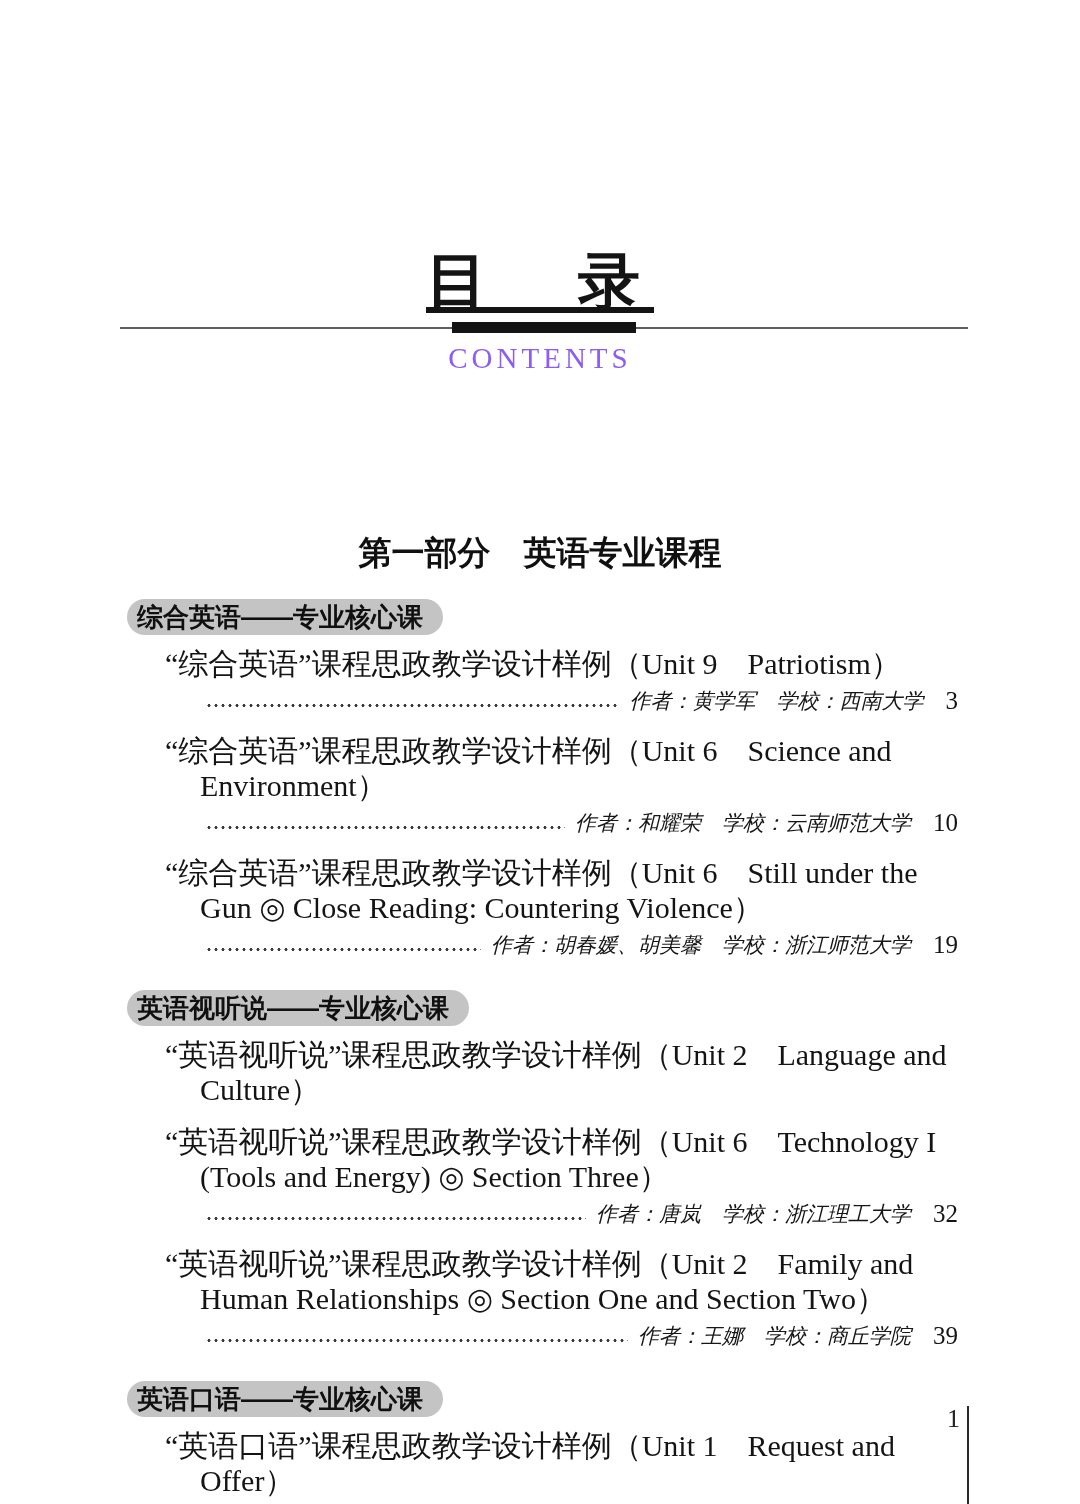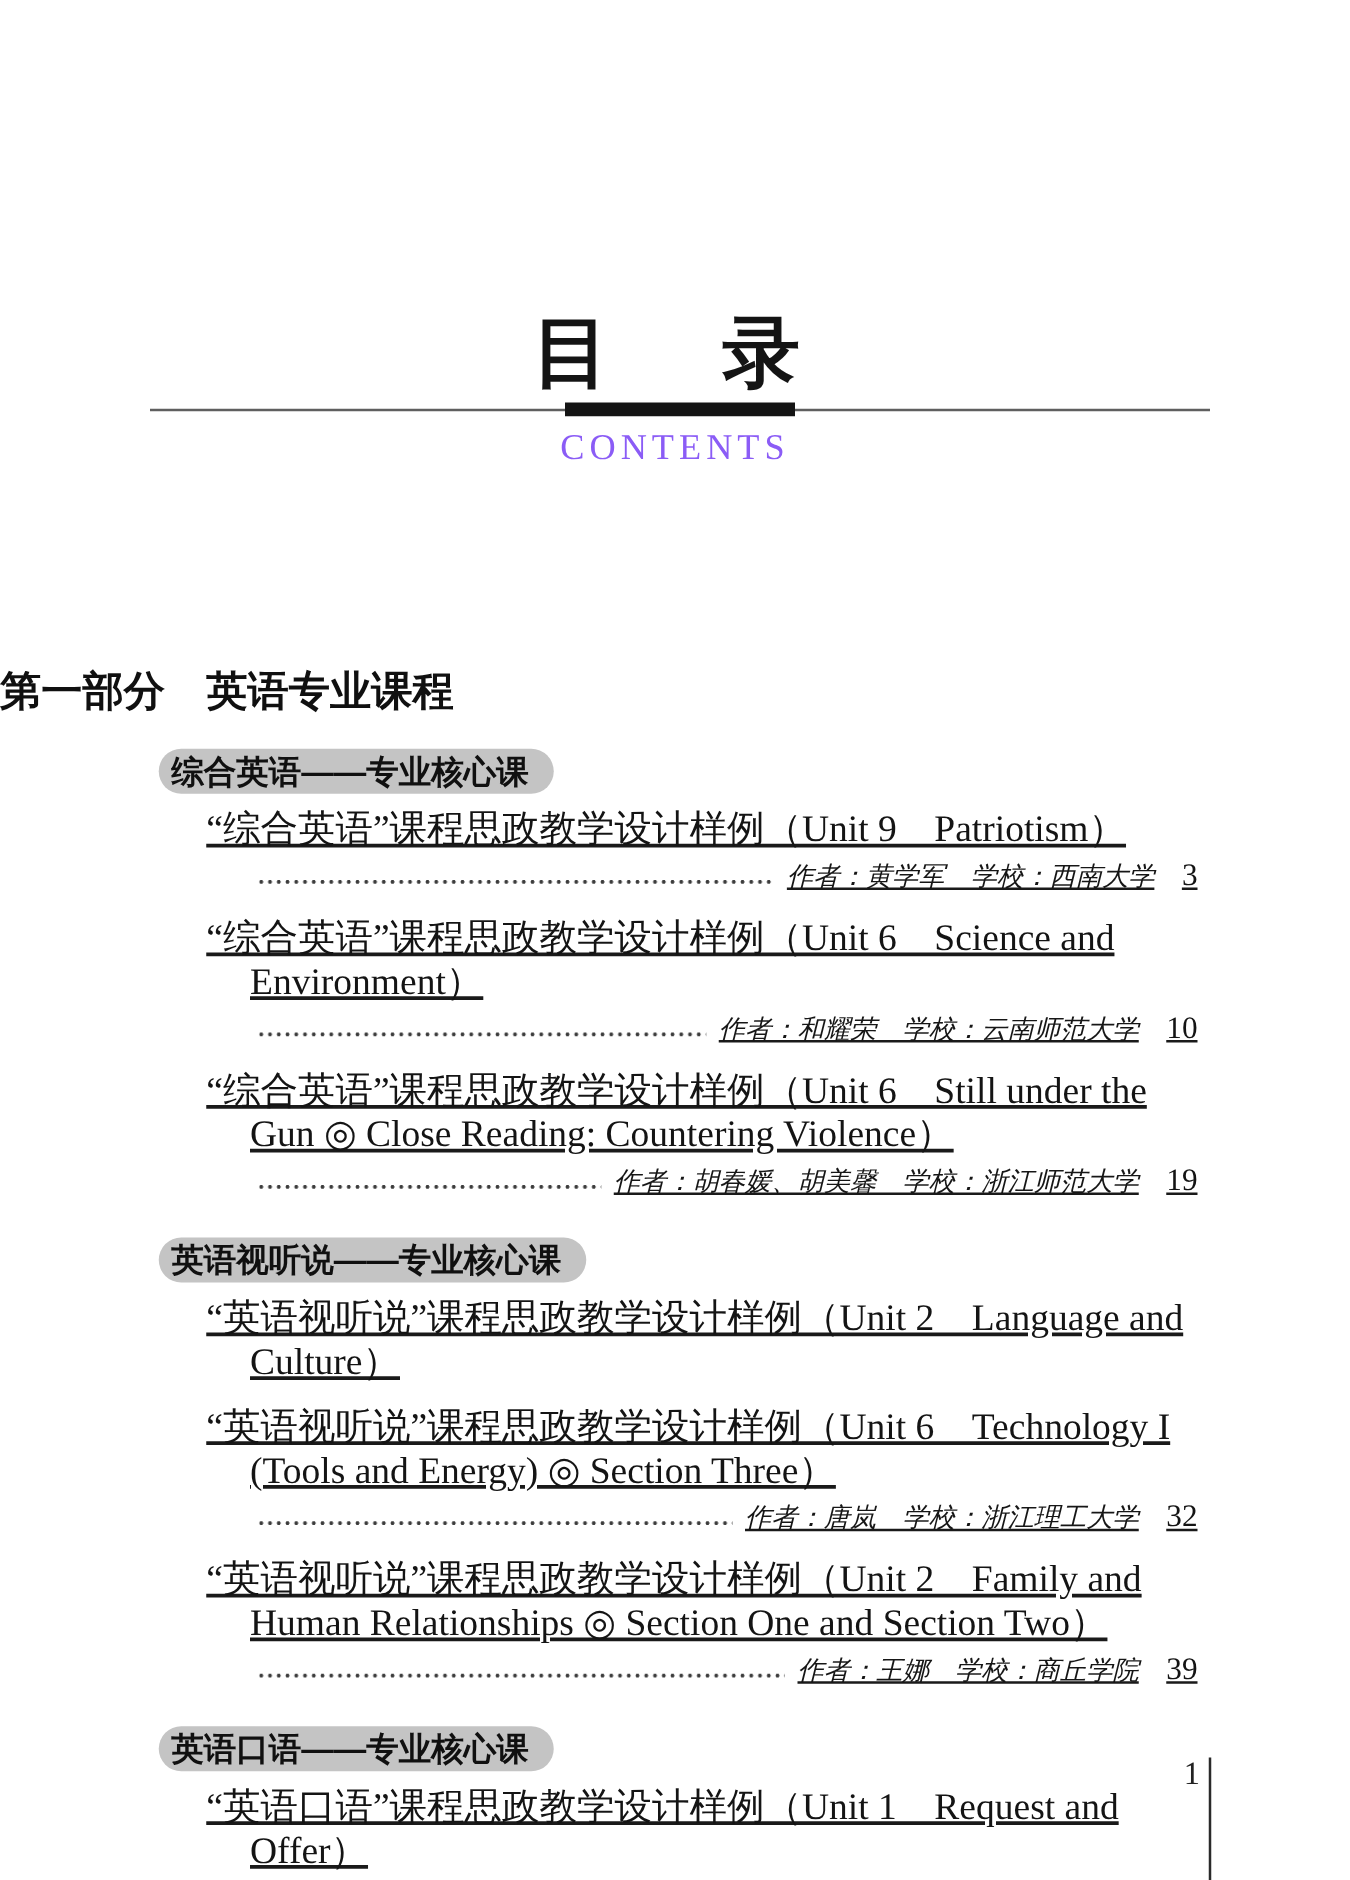--- a/index.html
+++ b/index.html
@@ -14,47 +14,49 @@
 
   
   .title-cn {
     margin:0; padding-top:248px;
     text-align:center;
     font-family:"DejaVu Serif","Liberation Serif",serif;
     font-weight:700;
     font-size:62px; line-height:1.1;
     letter-spacing:14px;
     color:#141414;
+    text-decoration:underline;
   }
   .divider { position:relative; margin:6px 112px 0 120px; height:11px; }
   .divider-line { position:absolute; left:0; right:0; top:5px; height:2px; background:#5f5f5f; }
   .divider-bar {
     position:absolute; left:50%; transform:translateX(-50%);
     top:0; width:184px; height:11px; background:#141414;
   }
   .title-en {
     margin-top:9px;
     text-align:center;
     font-size:29px; letter-spacing:4px;
     color:#8b5cf6;
     font-family:"Liberation Serif","DejaVu Serif",serif;
   }
 
   
   .part-title {
     margin-top:158px;
+    text-align:center;
     font-family:"Liberation Sans","DejaVu Sans",sans-serif;
     font-weight:700;
     font-size:33px; line-height:1.2;
     color:#101010;
   }
 
   
   .toc { margin:26px 122px 0 125px; }
-  .section { margin-bottom:30px;text-decoration:underline; }
+  .section { margin-bottom:30px; }
   .badge {
     display:inline-block;
     background:#c4c4c4;
     color:#101010;
     font-family:"Liberation Sans","DejaVu Sans",sans-serif;
     font-weight:700;
     font-size:26px; line-height:36px;
     padding:0 20px 0 10px;
     border-radius:18px;
     margin:0 0 11px 2px;

